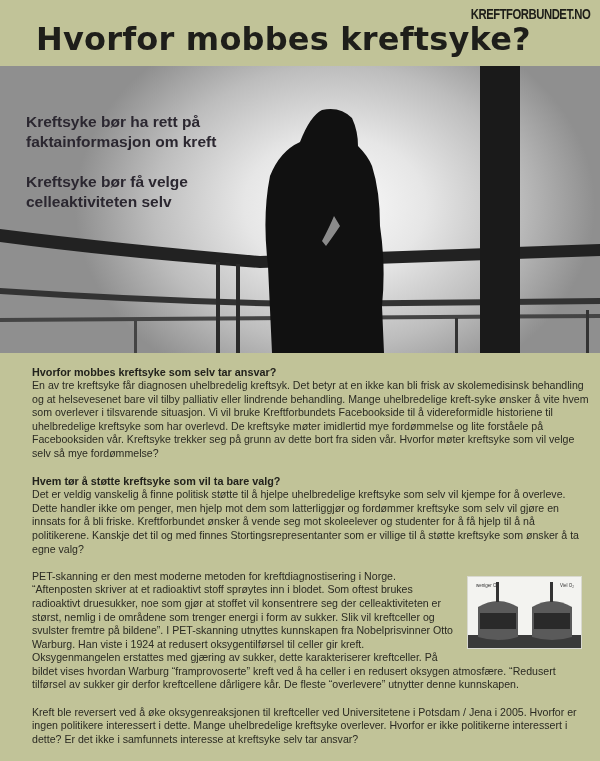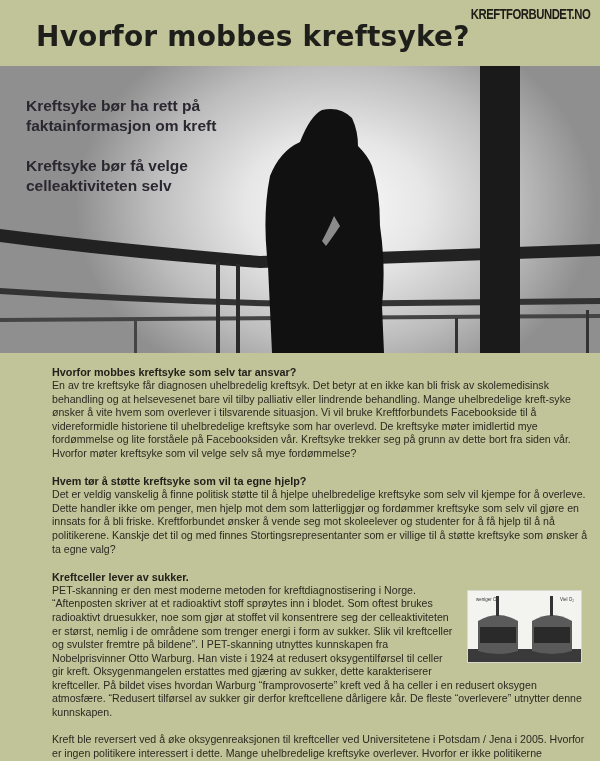--- a/index.html
+++ b/index.html
@@ -14,40 +14,40 @@
   .brand {
     position: absolute; right: 10px; top: 6px;
     font-family: "Liberation Sans", sans-serif;
     font-weight: bold; font-size: 14.5px; letter-spacing: -0.6px;
     transform: scaleX(0.78); transform-origin: right center;
     color: #1d1d18;
   }
   .title {
     position: absolute; left: 36px; top: 20px;
     font-family: "DejaVu Sans", sans-serif;
-    font-weight: bold; font-size: 28px; color: #1e1e1a; letter-spacing: 0.2px;
+    font-weight: bold; font-size: 32px; color: #1e1e1a; letter-spacing: 0.2px;
   }
   .hero {
     position: absolute; left: 0; top: 66px; width: 600px; height: 287px;
     overflow: hidden;
     background: radial-gradient(ellipse 260px 200px at 335px 140px, #fbfbfb 0%, #e6e6e6 35%, #bdbdbd 70%, #8f8f8f 100%);
   }
   .hero svg { position: absolute; left: 0; top: 0; }
   .hero-text {
-    position: absolute; left: 26px; top: 30px;
+    position: absolute; left: 26px; top: 46px;
     font-family: "Liberation Sans", sans-serif;
     font-weight: bold; font-size: 15.5px; line-height: 20px; color: #2b2730;
   }
   .hero-text p { margin-bottom: 20px; }
   .content {
     position: absolute; left: 32px; top: 365px; width: 560px;
     font-family: "Liberation Sans", sans-serif;
     font-size: 10.6px; line-height: 13.6px; color: #2a2a22;
   }
-  .section { margin-bottom: 13.6px; margin-left: 20px; }
+  .section { margin-bottom: 13.6px; }
   .section h2 { font-size: 10.8px; font-weight: bold; line-height: 14px; color: #22221c; }
   .section p { }
   .figure {
     float: right; width: 115px; height: 73px; margin: 6px 10px 4px 12px;
     background: #f2f2ef; border: 1px solid #d9d9d0; position: relative; overflow: hidden;
   }
   .figure svg { position: absolute; left: 0; top: 0; }
 </style>
 </head>
 <body>
@@ -81,25 +81,24 @@
     <p style="width:190px">Kreftsyke bør få velge celleaktiviteten selv</p>
   </div>
 </div>
 
 <div class="content">
   <div class="section">
     <h2>Hvorfor mobbes kreftsyke som selv tar ansvar?</h2>
     <p>En av tre kreftsyke får diagnosen uhelbredelig kreftsyk. Det betyr at en ikke kan bli frisk av skolemedisinsk behandling og at helsevesenet bare vil tilby palliativ eller lindrende behandling. Mange uhelbredelige kreft-syke ønsker å vite hvem som overlever i tilsvarende situasjon. Vi vil bruke Kreftforbundets Facebookside til å videreformidle historiene til uhelbredelige kreftsyke som har overlevd. De kreftsyke møter imidlertid mye fordømmelse og lite forståele på Facebooksiden vår. Kreftsyke trekker seg på grunn av dette bort fra siden vår. Hvorfor møter kreftsyke som vil velge selv så mye fordømmelse?</p>
   </div>
   <div class="section">
-    <h2>Hvem tør å støtte kreftsyke som vil ta egne hjelp?</h2>
+    <h2>Hvem tør å støtte kreftsyke som vil ta bare valg?</h2>
     <p>Det er veldig vanskelig å finne politisk støtte til å hjelpe uhelbredelige kreftsyke som selv vil kjempe for å overleve. Dette handler ikke om penger, men hjelp mot dem som latterliggjør og fordømmer kreftsyke som selv vil gjøre en innsats for å bli friske. Kreftforbundet ønsker å vende seg mot skoleelever og studenter for å få hjelp til å nå politikerene. Kanskje det til og med finnes Stortingsrepresentanter som er villige til å støtte kreftsyke som ønsker å ta egne valg?</p>
   </div>
   <div class="section">
-    <h2>Kreftceller lever av sukker.</h2>
     <div class="figure">
       <svg width="115" height="73" viewBox="0 0 115 73">
         <rect x="0" y="0" width="115" height="73" fill="#f3f3f0"></rect>
         <rect x="0" y="58" width="115" height="15" fill="#3a3a3a"></rect>
 
         <path d="M10 30 Q 30 18 50 30 L 50 60 Q 30 66 10 60 Z" fill="#5a5a5a"></path>
         <path d="M12 36 L 48 36 L 48 52 L 12 52 Z" fill="#2a2a2a"></path>
         <rect x="28" y="5" width="3" height="20" fill="#333"></rect>
 
         <path d="M64 30 Q 84 18 104 30 L 104 60 Q 84 66 64 60 Z" fill="#5a5a5a"></path>

